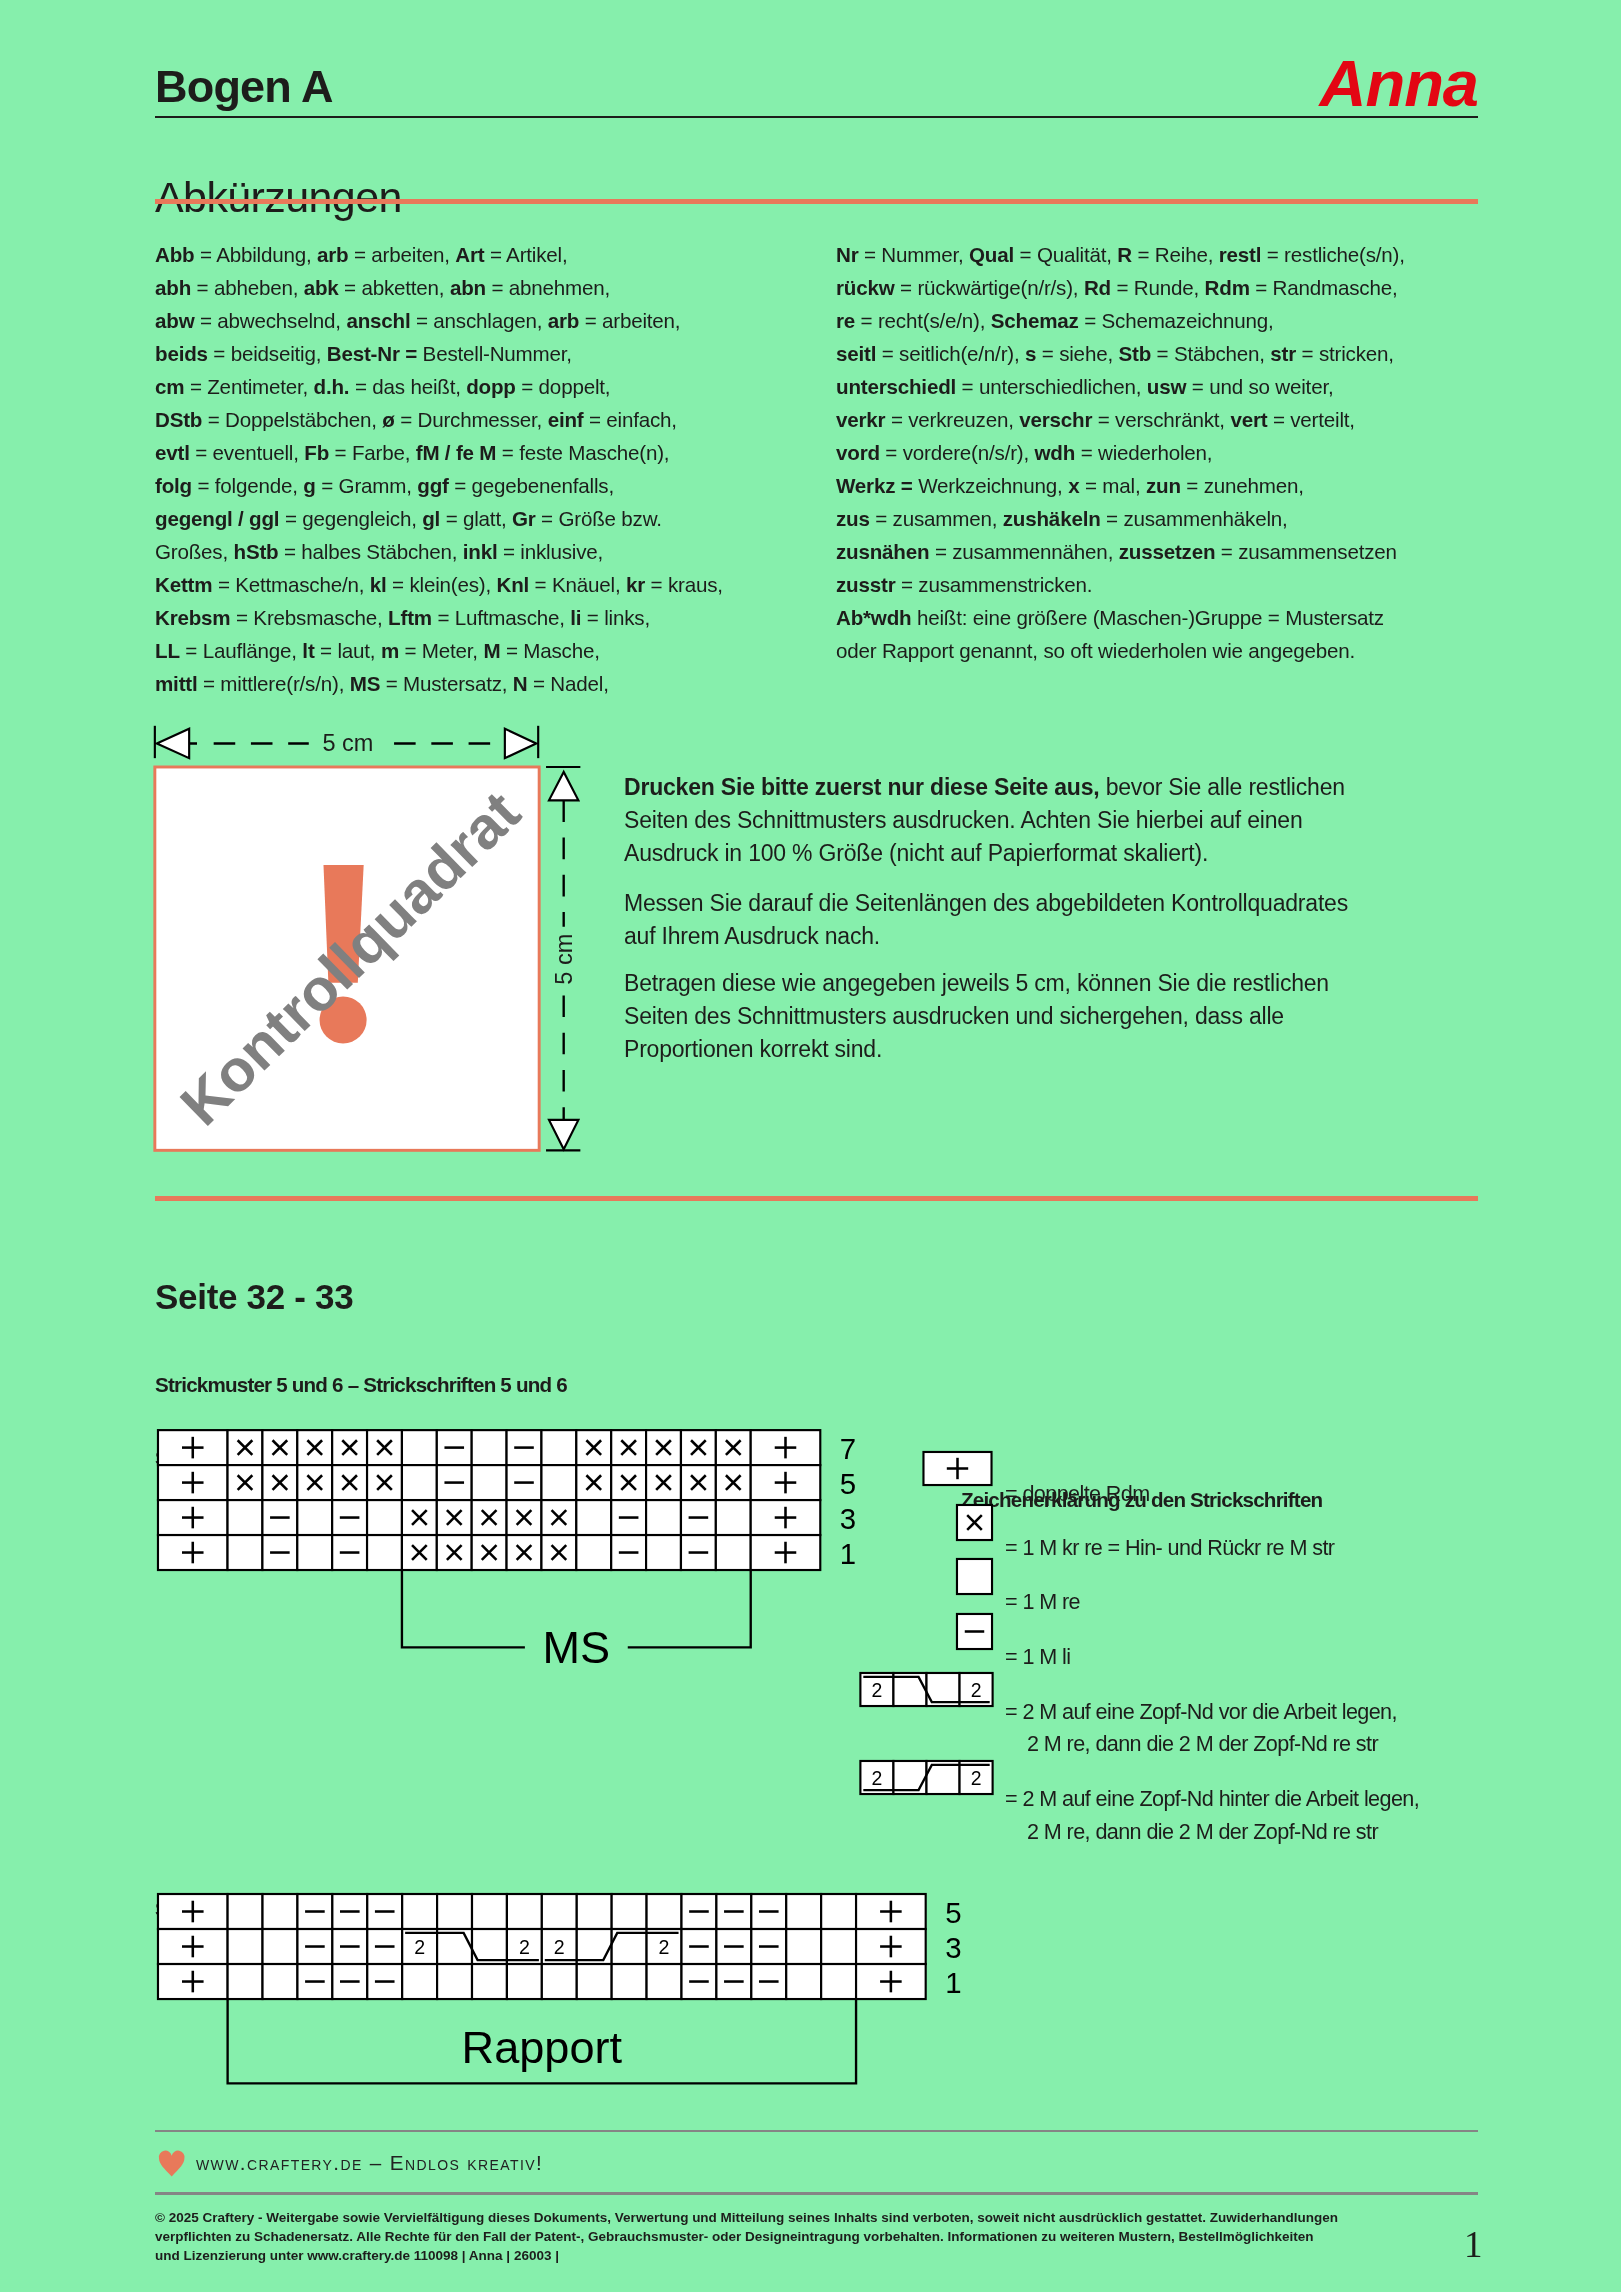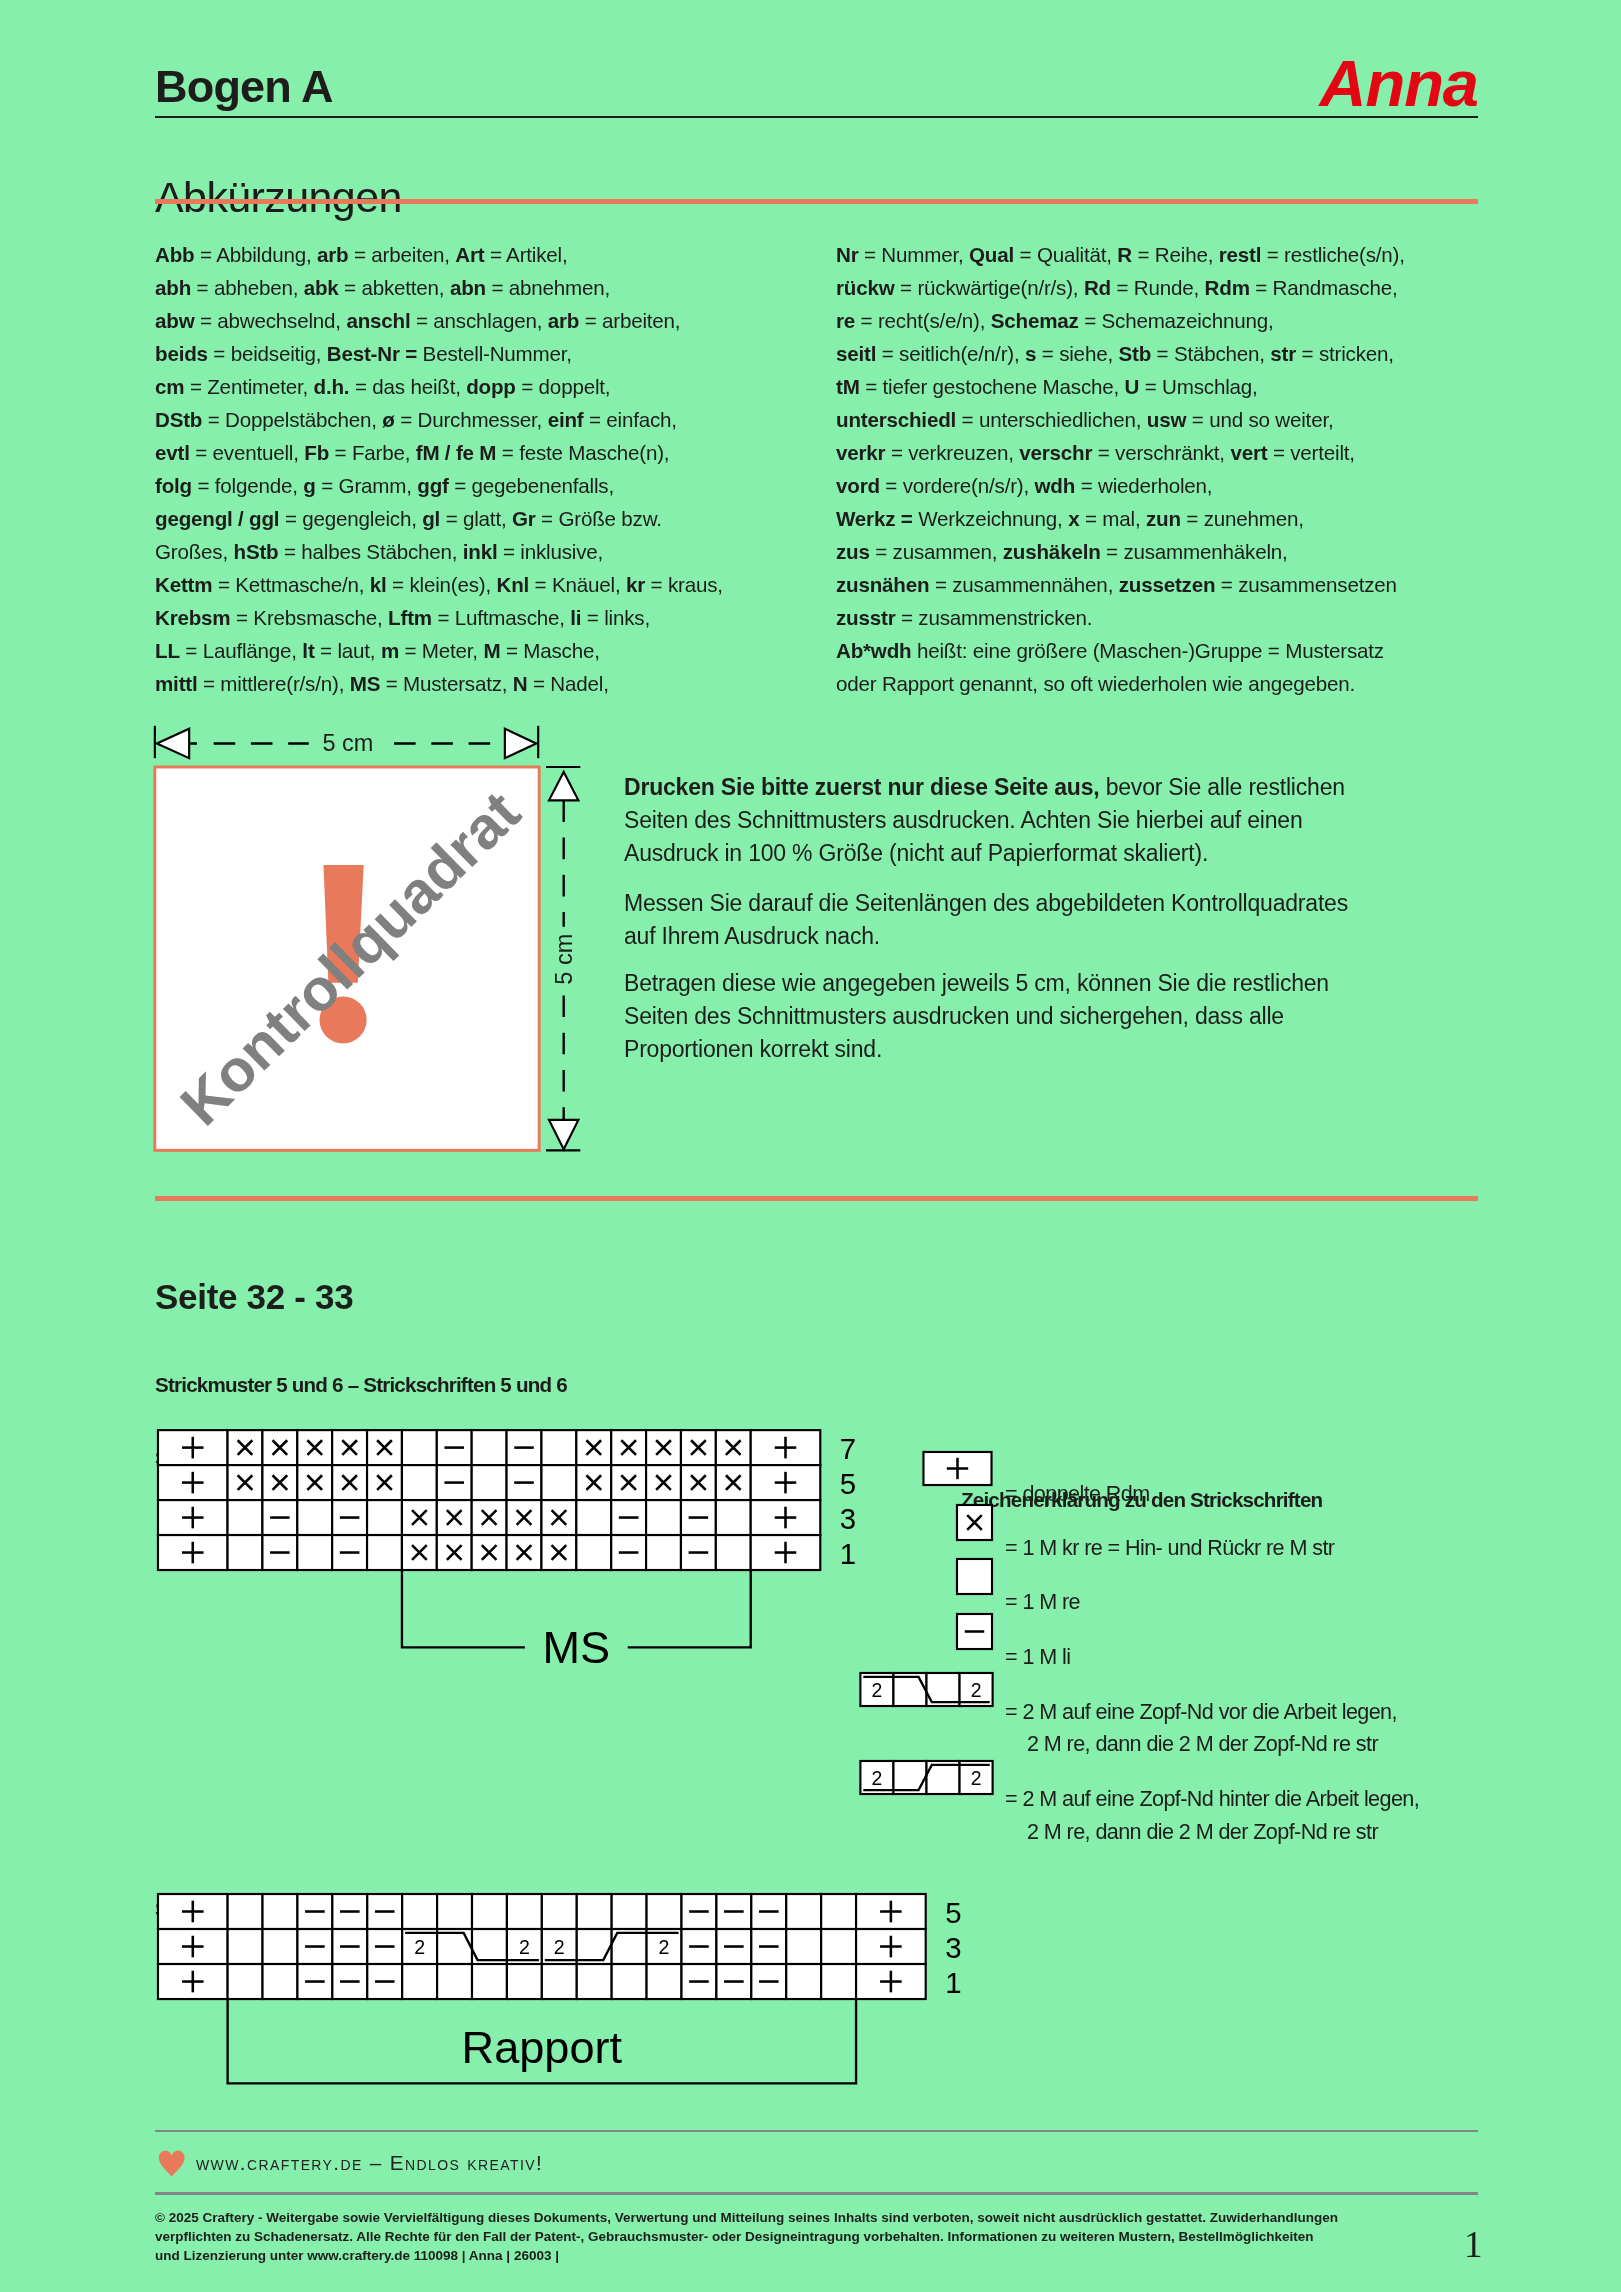--- a/index.html
+++ b/index.html
@@ -55,21 +55,20 @@
       <div class="ln"><span class="b">Kettm</span><span> = Kettmasche/n, </span><span class="b">kl</span><span> = klein(es), </span><span class="b">Knl</span><span> = Knäuel, </span><span class="b">kr</span><span> = kraus,</span></div>
       <div class="ln"><span class="b">Krebsm</span><span> = Krebsmasche, </span><span class="b">Lftm</span><span> = Luftmasche, </span><span class="b">li</span><span> = links,</span></div>
       <div class="ln"><span class="b">LL</span><span> = Lauflänge, </span><span class="b">lt</span><span> = laut, </span><span class="b">m</span><span> = Meter, </span><span class="b">M</span><span> = Masche,</span></div>
       <div class="ln"><span class="b">mittl</span><span> = mittlere(r/s/n), </span><span class="b">MS</span><span> = Mustersatz, </span><span class="b">N</span><span> = Nadel,</span></div>
     </div>
   <div class="abs abbr" style="left:836px">
       <div class="ln"><span class="b">Nr</span><span> = Nummer, </span><span class="b">Qual</span><span> = Qualität, </span><span class="b">R</span><span> = Reihe, </span><span class="b">restl</span><span> = restliche(s/n),</span></div>
       <div class="ln"><span class="b">rückw</span><span> = rückwärtige(n/r/s), </span><span class="b">Rd</span><span> = Runde, </span><span class="b">Rdm</span><span> = Randmasche,</span></div>
       <div class="ln"><span class="b">re</span><span> = recht(s/e/n), </span><span class="b">Schemaz</span><span> = Schemazeichnung,</span></div>
       <div class="ln"><span class="b">seitl</span><span> = seitlich(e/n/r), </span><span class="b">s</span><span> = siehe, </span><span class="b">Stb</span><span> = Stäbchen, </span><span class="b">str</span><span> = stricken,</span></div>
-      <div class="ln"><span class="b">tM</span><span> = tiefer gestochene Masche, </span><span class="b">U</span><span> = Umschlag,</span></div>
       <div class="ln"><span class="b">unterschiedl</span><span> = unterschiedlichen, </span><span class="b">usw</span><span> = und so weiter,</span></div>
       <div class="ln"><span class="b">verkr</span><span> = verkreuzen, </span><span class="b">verschr</span><span> = verschränkt, </span><span class="b">vert</span><span> = verteilt,</span></div>
       <div class="ln"><span class="b">vord</span><span> = vordere(n/s/r), </span><span class="b">wdh</span><span> = wiederholen,</span></div>
       <div class="ln"><span class="b">Werkz =</span><span> Werkzeichnung, </span><span class="b">x</span><span> = mal, </span><span class="b">zun</span><span> = zunehmen,</span></div>
       <div class="ln"><span class="b">zus</span><span> = zusammen, </span><span class="b">zushäkeln</span><span> = zusammenhäkeln,</span></div>
       <div class="ln"><span class="b">zusnähen</span><span> = zusammennähen, </span><span class="b">zussetzen</span><span> = zusammensetzen</span></div>
       <div class="ln"><span class="b">zusstr</span><span> = zusammenstricken.</span></div>
       <div class="ln"><span class="b">Ab*wdh</span><span> heißt: eine größere (Maschen-)Gruppe = Mustersatz</span></div>
       <div class="ln"><span>oder Rapport genannt, so oft wiederholen wie angegeben.</span></div>
     </div>

